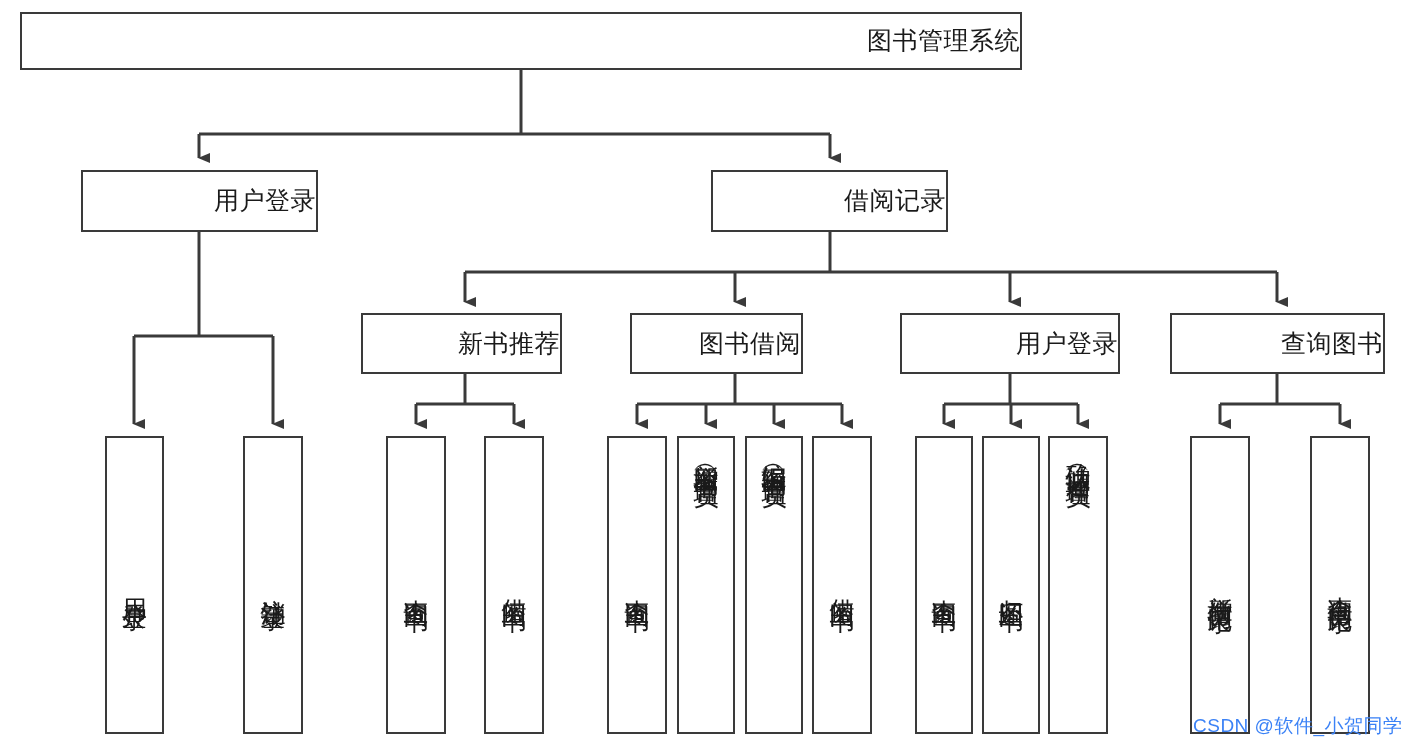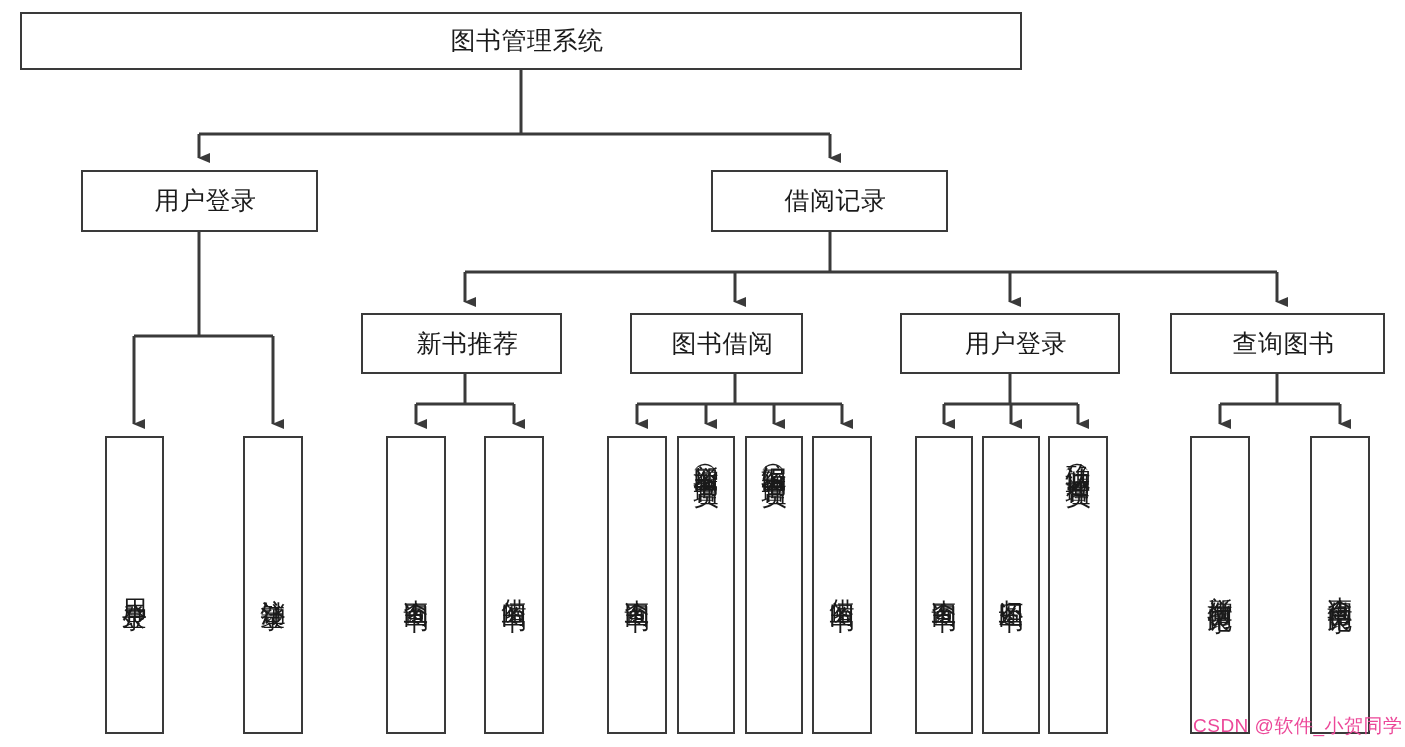--- a/index.html
+++ b/index.html
@@ -24,21 +24,21 @@
     width: 1405px;
     height: 747px;
   }
   .node-box {
     position: absolute;
     box-sizing: border-box;
     border: 2.5px solid #3a3a3a;
     background: #ffffff;
     display: flex;
     align-items: center;
-    justify-content: center;
+    justify-content: flex-end;
     color: #1a1a1a;
     padding-left: 12px;
   }
   .node-box.horiz {
     font-size: 25px;
     letter-spacing: 0.5px;
     line-height: 1.1;
   }
   .node-box.root-box {
     font-size: 25px;
@@ -56,21 +56,21 @@
     text-orientation: upright;
     font-size: 25px;
     line-height: 1.0;
     letter-spacing: 3px;
     color: #1a1a1a;
     white-space: nowrap;
   }
   .watermark {
     position: absolute;
     font-size: 19px;
-    color: #ec4899;
+    color: #3b82f6;
     white-space: nowrap;
     letter-spacing: 0.5px;
   }
 </style>
 </head>
 <body>
 
 <div id="diagram-root">
 
   <svg class="diagram-svg" viewBox="0 0 1405 747" xmlns="http://www.w3.org/2000/svg">

